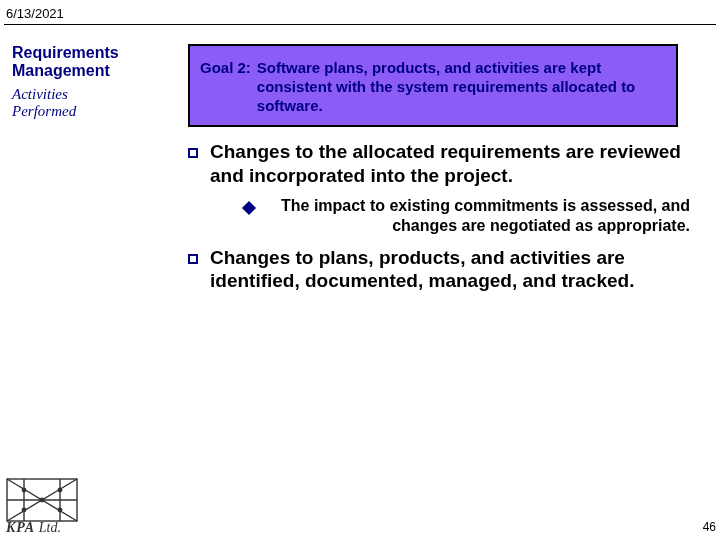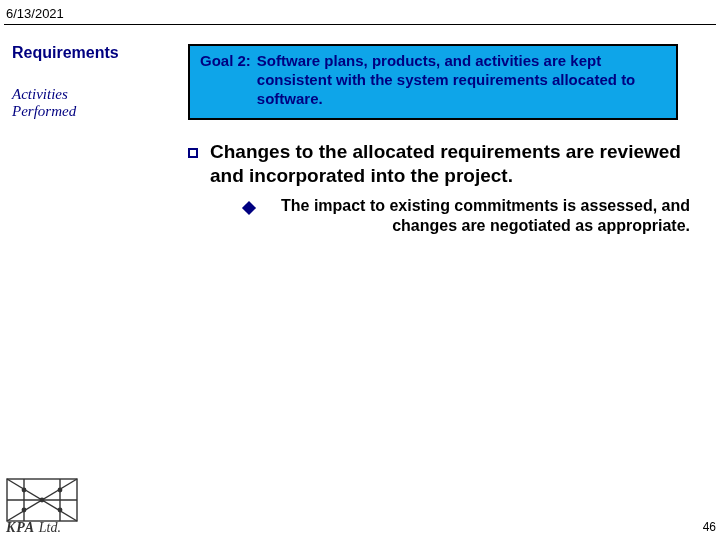--- a/index.html
+++ b/index.html
@@ -4,21 +4,21 @@
 <style>
   * { box-sizing: border-box; margin: 0; padding: 0; }
   html, body { width: 720px; height: 540px; background: #fff; font-family: Arial, Helvetica, sans-serif; }
   .page { position: relative; width: 720px; height: 540px; }
   .date { position: absolute; top: 6px; left: 6px; font-size: 13px; color: #000; }
   .hr { position: absolute; top: 24px; left: 4px; width: 712px; height: 1px; background: #000; }
 
   .side-title { position: absolute; top: 44px; left: 12px; width: 140px; font-size: 16px; font-weight: bold; color: #000080; line-height: 1.15; }
   .side-sub { position: absolute; top: 86px; left: 12px; width: 140px; font-size: 15px; font-style: italic; font-family: "Times New Roman", Times, serif; font-weight: normal; color: #000080; line-height: 1.1; }
 
-  .goal-box { position: absolute; top: 44px; left: 188px; width: 490px; background: #0ea5e9; border: 2px solid #000; padding: 6px 10px 10px 10px; }
+  .goal-box { position: absolute; top: 44px; left: 188px; width: 490px; background: #8b5cf6; border: 2px solid #000; padding: 13px 10px 10px 10px; }
   .goal-row { display: flex; }
   .goal-label { color: #000080; font-weight: bold; font-size: 15px; white-space: nowrap; padding-right: 6px; }
   .goal-text { color: #000080; font-weight: bold; font-size: 15px; line-height: 1.25; }
 
   .bullets { position: absolute; top: 140px; left: 188px; width: 502px; }
   .b1 { display: flex; margin-bottom: 8px; }
   .b1 .m { width: 22px; flex: 0 0 22px; padding-top: 4px; }
   .b1 .t { flex: 1; font-size: 19px; font-weight: bold; color: #000; line-height: 1.25; }
   .sq { display: inline-block; width: 10px; height: 10px; border: 2px solid #000080; }
 
@@ -36,20 +36,21 @@
 </style>
 </head>
 <body>
 
 <div class="page">
   <div class="date">6/13/2021</div>
   <div class="hr"></div>
 
   <div class="side-title">
     <span>Requirements</span><br>
+    <span>Management</span>
   </div>
   <div class="side-sub">
     <span>Activities</span><br>
     <span>Performed</span>
   </div>
 
   <div class="goal-box">
     <div class="goal-row">
       <div class="goal-label">Goal 2:</div>
       <div class="goal-text">Software plans, products, and activities are kept consistent with the system requirements allocated to software.</div>
@@ -57,20 +58,24 @@
   </div>
 
   <div class="bullets">
     <div class="b1">
       <div class="m"><span class="sq"></span></div>
       <div class="t">Changes to the allocated requirements are reviewed and incorporated into the project.</div>
     </div>
     <div class="b2">
       <div class="m"><span class="diam"></span></div>
       <div class="t">The impact to existing commitments is assessed, and changes are negotiated as appropriate.</div>
+    </div>
+    <div class="b1">
+      <div class="m"><span class="sq"></span></div>
+      <div class="t">Changes to plans, products, and activities are identified, documented, managed, and tracked.</div>
     </div>
   </div>
 
   <div class="logo">
     <svg width="72" height="44" viewBox="0 0 72 44">
       <g stroke="#333" stroke-width="1.4" fill="none">
         <rect x="1" y="1" width="70" height="42"></rect>
         <line x1="1" y1="1" x2="71" y2="43"></line>
         <line x1="71" y1="1" x2="1" y2="43"></line>
         <line x1="1" y1="22" x2="71" y2="22"></line>

